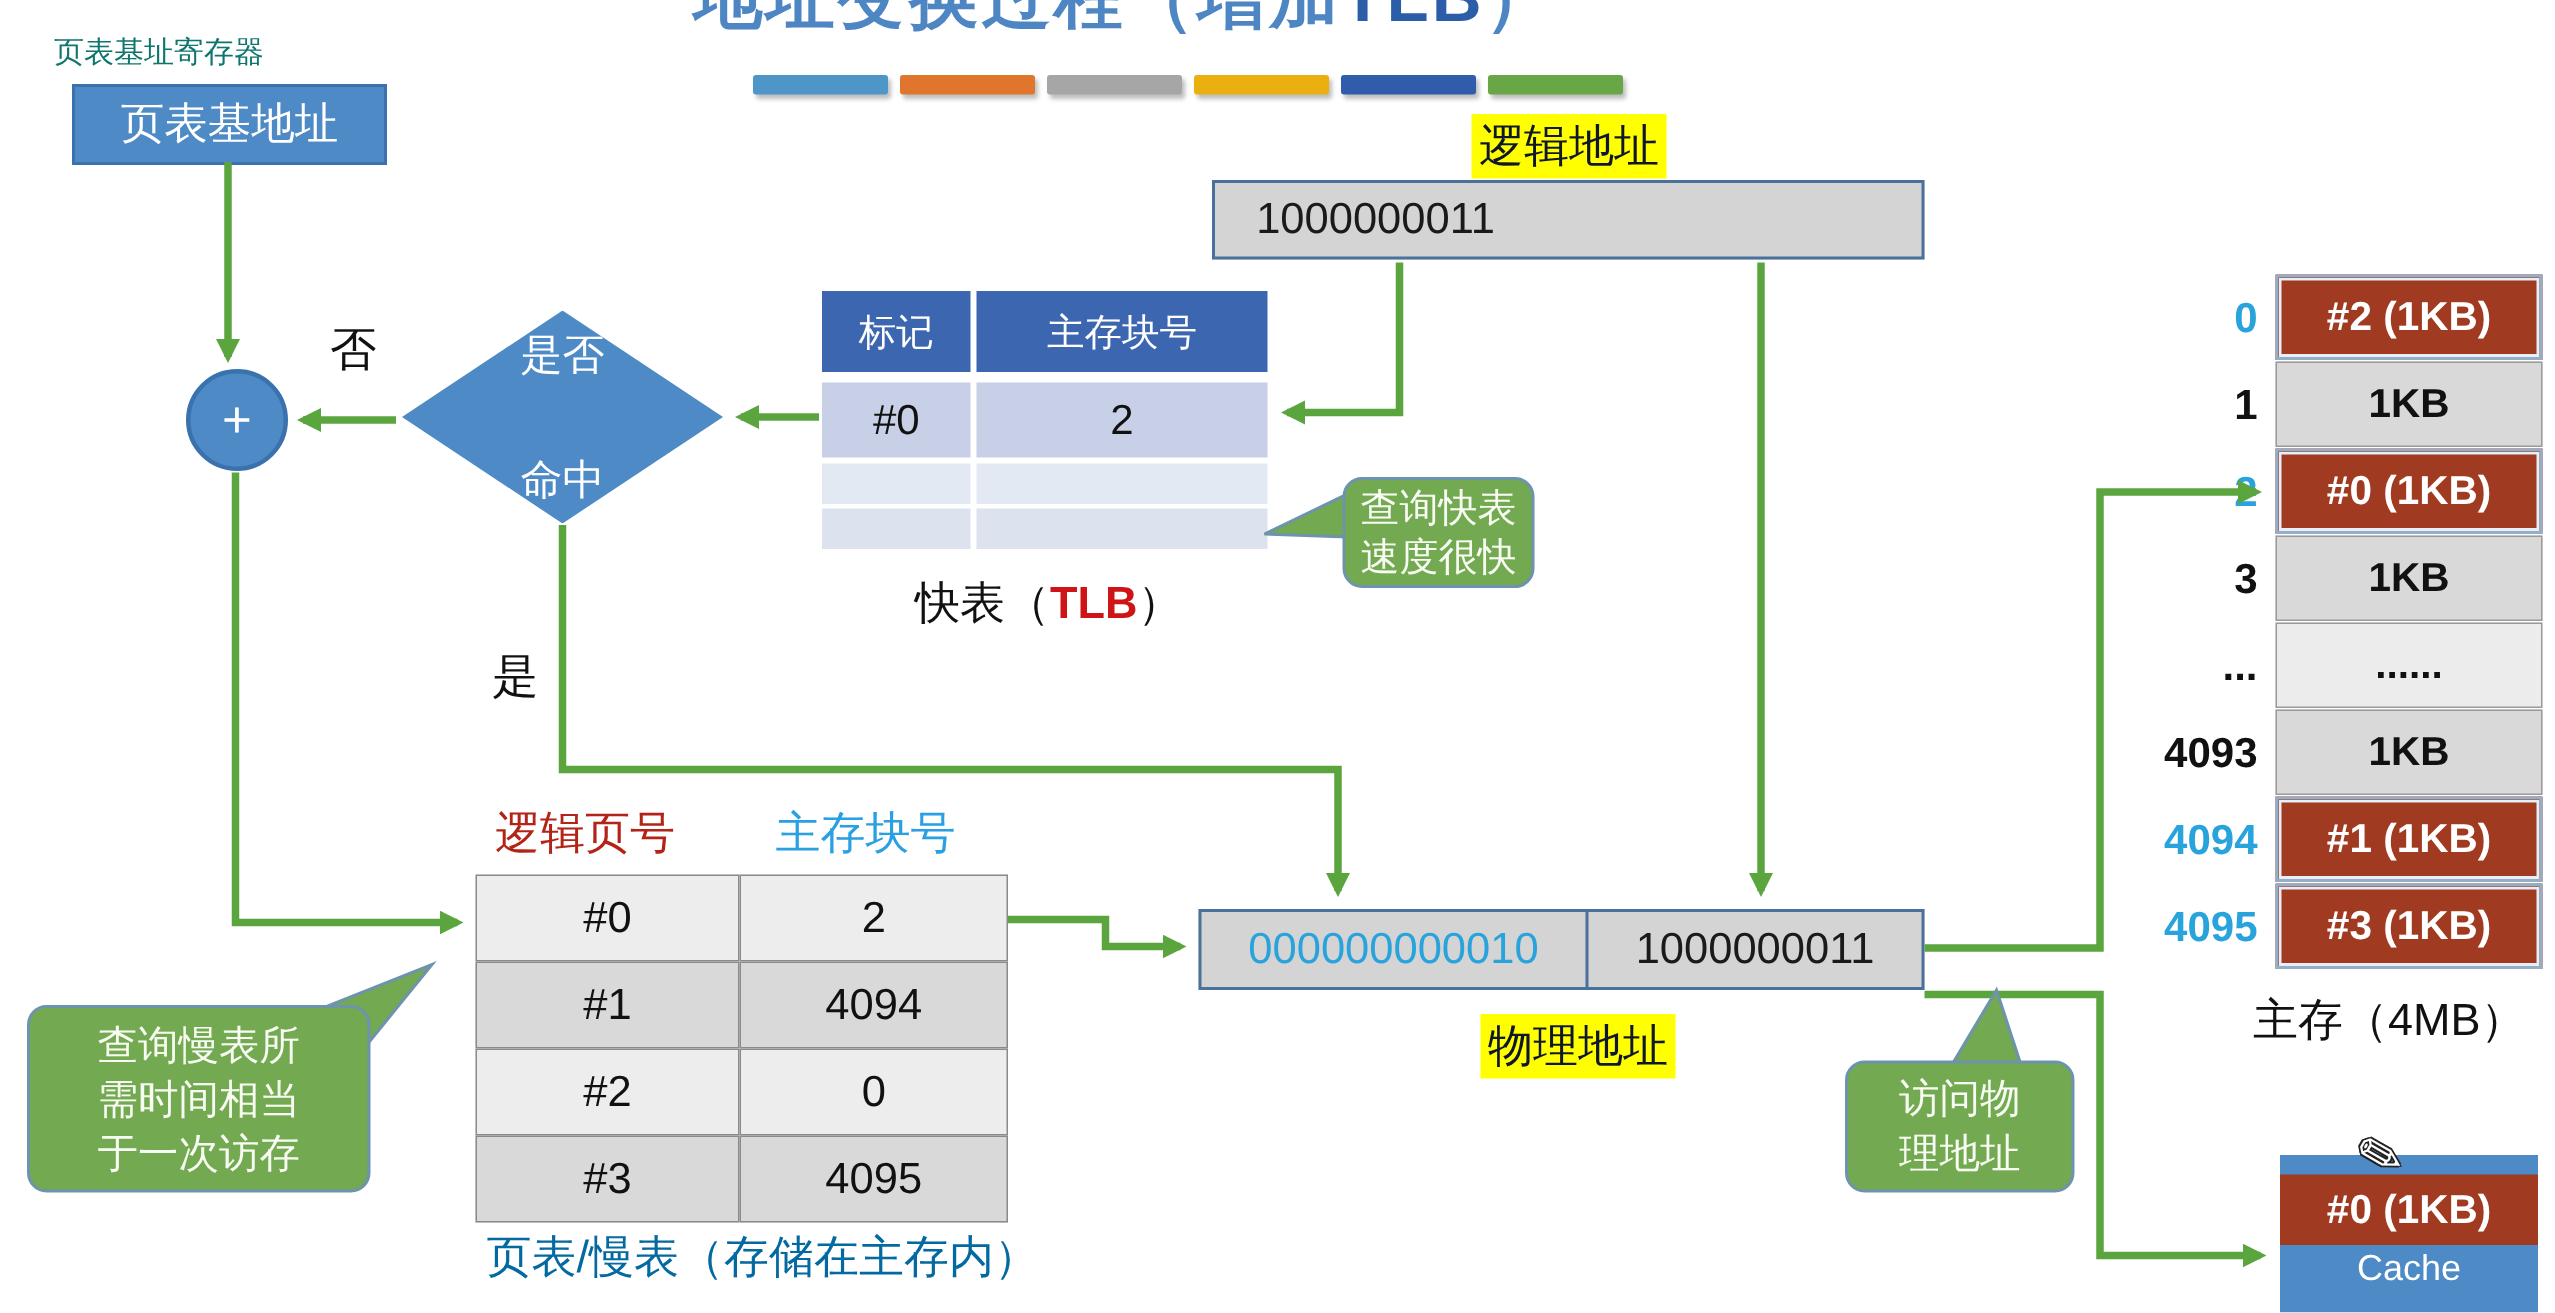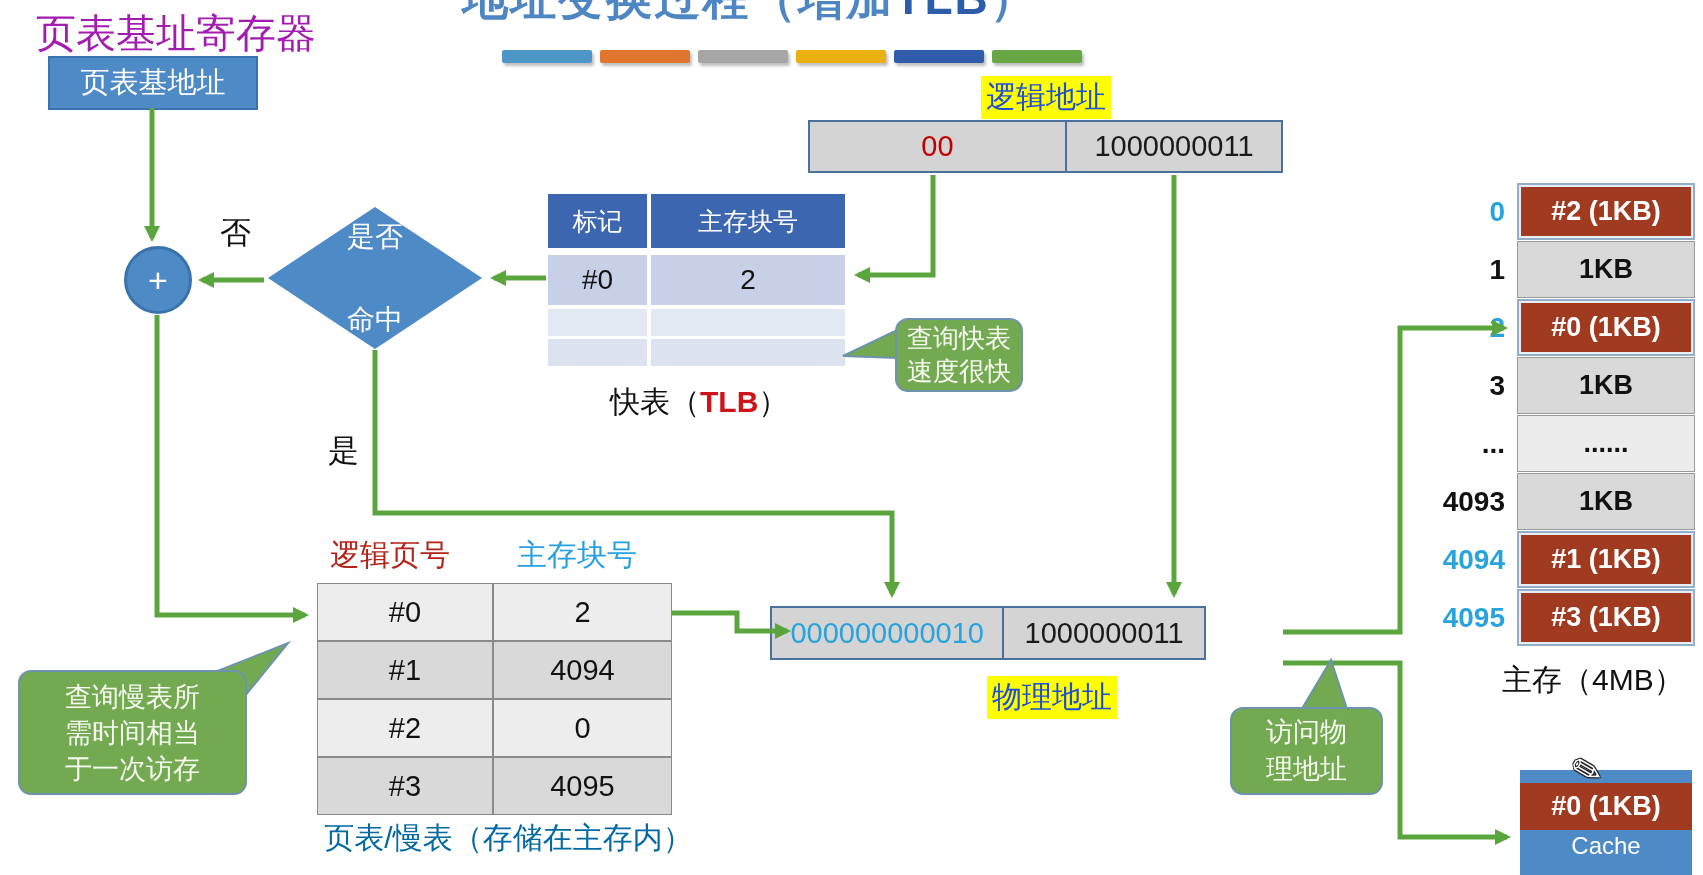--- a/index.html
+++ b/index.html
@@ -4,34 +4,34 @@
 <style>
   html,body{margin:0;padding:0;background:#fff;}
   .canvas{position:relative;width:1703px;height:875px;background:#ffffff;overflow:hidden;
     font-family:"Liberation Sans","DejaVu Sans",sans-serif;color:#1a1a1a;}
   .abs{position:absolute;box-sizing:border-box;}
   .overlay{position:absolute;left:0;top:0;z-index:5;pointer-events:none;}
   .title{left:440px;top:-32px;width:620px;text-align:center;font-size:46px;font-weight:bold;
     color:#4e86c4;letter-spacing:2px;white-space:nowrap;}
   .title .tlb-dark{color:#2c5da9;}
   .dash{top:50px;height:13px;width:90px;border-radius:2px;box-shadow:2px 3px 3px rgba(110,110,110,.45);}
-  .blackcap{font-size:40px;color:#a21caf;}
+  .blackcap{font-size:20px;color:#0f766e;margin-top:15px;}
   .bluebox{background:#4d8ac6;border:2px solid #3a72ad;color:#fff;display:flex;
     align-items:center;justify-content:center;font-size:29px;}
   .circle{border-radius:50%;background:#4d8ac6;border:3px solid #3a72ad;color:#fff;
     display:flex;align-items:center;justify-content:center;font-size:34px;}
   .diamond{background:#4d8ac6;clip-path:polygon(50% 0,100% 50%,50% 100%,0 50%);
     color:#fff;display:flex;flex-direction:column;align-items:center;justify-content:center;
     font-size:28px;line-height:36px;gap:47px;}
   .branch{font-size:31px;color:#111;}
   .tlb-h{background:#3c66b0;color:#fff;display:flex;align-items:center;justify-content:center;font-size:25px;}
   .tlb-c{display:flex;align-items:center;justify-content:center;font-size:28px;color:#111;}
   .cap{font-size:30px;color:#111;white-space:nowrap;}
   .red{color:#cf1417;}
-  .ylabel{background:#ffff00;color:#1d4ed8;font-size:30px;padding:1px 5px;white-space:nowrap;}
+  .ylabel{background:#ffff00;color:#0f172a;font-size:30px;padding:1px 5px;white-space:nowrap;}
   .addr{background:#d4d4d4;border:2px solid #49719c;display:flex;}
   .addr .fld{display:flex;align-items:center;justify-content:center;font-size:29px;box-sizing:border-box;}
   .addr .fld.first{border-right:2px solid #49719c;}
   .ptable{display:grid;grid-template-columns:176px 179px;z-index:1;}
   .ptable div{border:1.5px solid #8a8a8a;height:56px;display:flex;align-items:center;
     justify-content:center;font-size:29px;color:#111;}
   .pt-a{background:#ededed;} .pt-b{background:#d9d9d9;}
   .pth{font-size:30px;white-space:nowrap;}
   .bubble{background:#73a950;border:2.5px solid #6d93ad;border-radius:13px;color:#f7fbf2;
     display:flex;flex-direction:column;align-items:center;justify-content:center;z-index:6;
@@ -105,25 +105,24 @@
   <div class="abs tlb-c" style="left:548px;top:309px;width:99px;height:27px;background:#e3e9f3"></div>
   <div class="abs tlb-c" style="left:651px;top:309px;width:194px;height:27px;background:#e3e9f3"></div>
   <div class="abs tlb-c" style="left:548px;top:339px;width:99px;height:27px;background:#dce3ef"></div>
   <div class="abs tlb-c" style="left:651px;top:339px;width:194px;height:27px;background:#dce3ef"></div>
   <div class="abs cap" style="left:610px;top:382px">
     <span>快表（</span><span class="red" style="font-weight:bold">TLB</span><span>）</span>
   </div>
 
   <div class="abs ylabel" style="left:981px;top:76px">逻辑地址</div>
   <div class="abs addr" style="left:808px;top:120px;width:475px;height:53px">
-    <div class="fld first" style="width:257px;color:#c00000">00</div>
     <div class="fld" style="width:214px">1000000011</div>
   </div>
 
-  <div class="abs addr" style="left:770px;top:606px;width:436px;height:54px">
+  <div class="abs addr" style="left:799px;top:606px;width:484px;height:54px">
     <div class="fld first" style="width:258px;color:#29a3dc">000000000010</div>
     <div class="fld" style="width:222px">1000000011</div>
   </div>
   <div class="abs ylabel" style="left:987px;top:676px">物理地址</div>
 
   <div class="abs pth" style="left:330px;top:535px;color:#b42318">逻辑页号</div>
   <div class="abs pth" style="left:517px;top:535px;color:#28a0e2">主存块号</div>
   <div class="abs ptable" style="left:317px;top:583px">
     <div class="pt-a">#0</div>
     <div class="pt-a">2</div>

